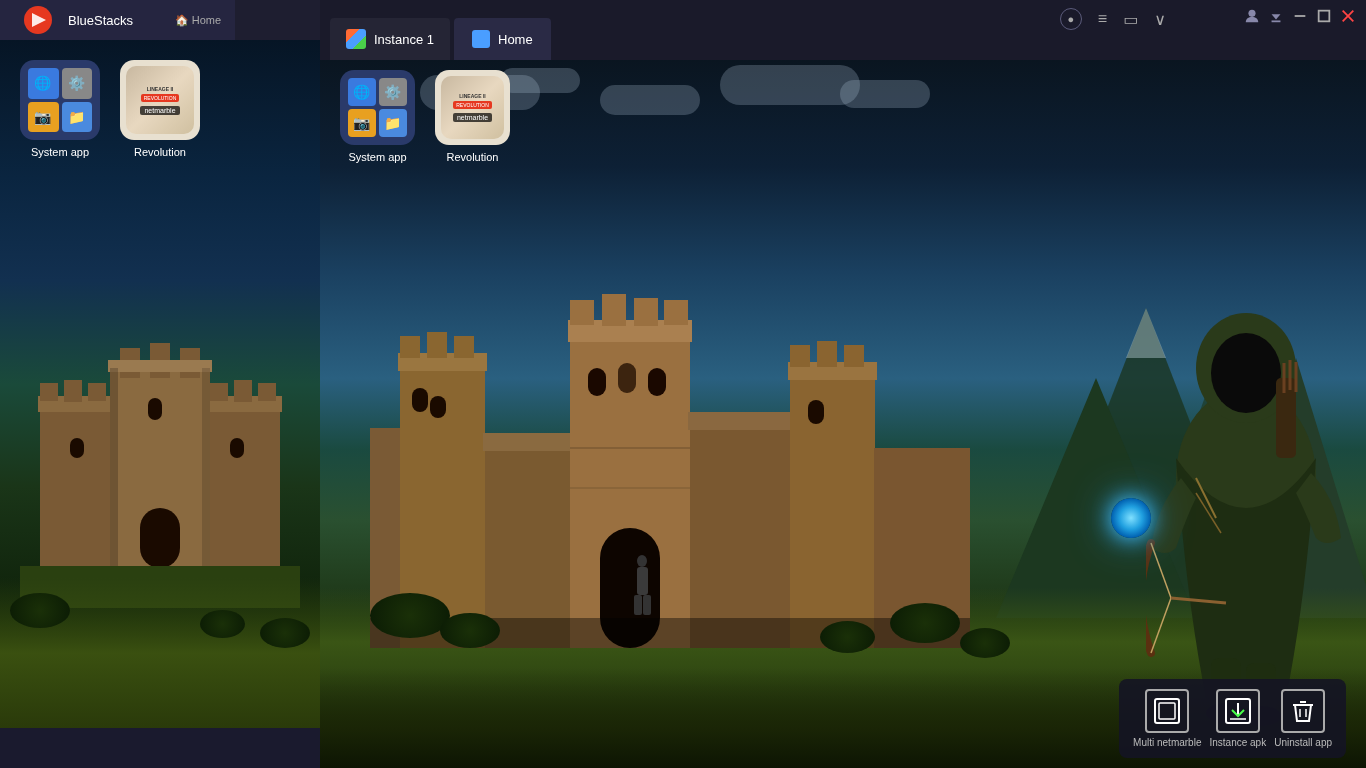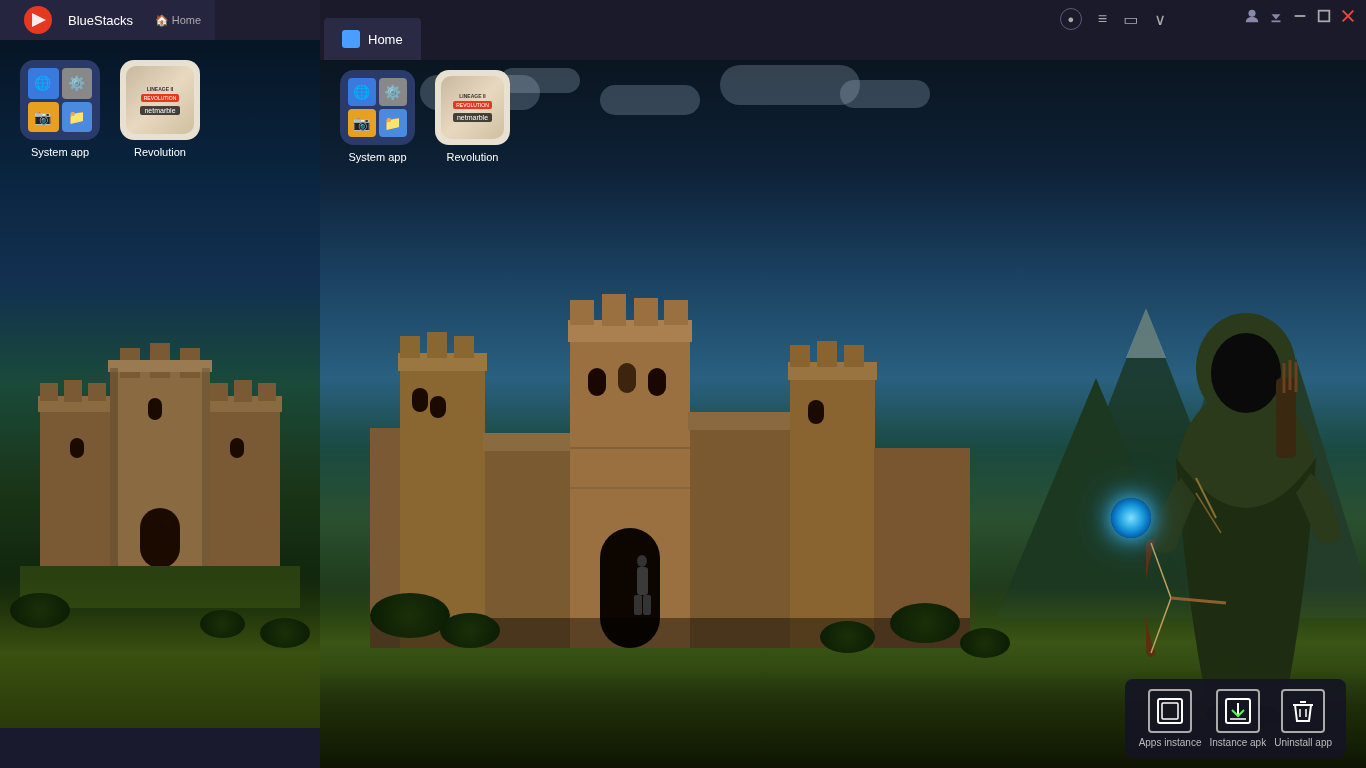--- a/index.html
+++ b/index.html
@@ -368,21 +368,21 @@
 
     <div class="left-title-bar">
       <div class="tab-home">
         <div class="title-bar-logo">
           <svg width="28" height="28" viewBox="0 0 28 28">
             <circle cx="14" cy="14" r="14" fill="#e63820"></circle>
             <polygon points="8,7 22,14 8,21" fill="white" opacity="0.9"></polygon>
           </svg>
         </div>
         <span>BlueStacks</span>
-        <span style="margin-left:16px; color:#aaa; font-size:11px;text-align:right;">🏠 Home</span>
+        <span style="margin-left:36px; color:#aaa; font-size:11px;text-align:right;">🏠 Home</span>
       </div>
     </div>
 
 
     <div class="left-content">
       <div class="left-bg"></div>
 
       <div style="position:absolute;inset:0;background:linear-gradient(to bottom, #061525 0%, #0a2540 20%, #123050 35%, #1a4a3a 50%, #1a3518 65%, #0d1f08 85%, #050d03 100%);"></div>
 
       <svg class="castle-left" viewBox="0 0 280 320">
@@ -447,20 +447,24 @@
       <div class="bush" style="width:60px;height:35px;bottom:100px;left:10px;"></div>
       <div class="bush" style="width:45px;height:28px;bottom:90px;left:200px;"></div>
       <div class="bush" style="width:50px;height:30px;bottom:80px;right:10px;"></div>
     </div>
   </div>
 
   <div class="right-window">
 
     <div class="right-title-bar">
 
+      <div class="right-tab-instance">
+        <div class="instance-icon"></div>
+        <span>Instance 1</span>
+      </div>
 
       <div class="right-tab-home">
         <div class="home-icon-blue"></div>
         <span>Home</span>
       </div>
 
       <div class="top-right-controls">
         <div class="ctrl-icon">●</div>
         <span class="ctrl-icon-plain">≡</span>
         <span class="ctrl-icon-plain">▭</span>
@@ -648,21 +652,21 @@
 
       <div class="bottom-toolbar">
 
         <div class="toolbar-btn">
           <div class="toolbar-icon">
             <svg width="28" height="28" viewBox="0 0 28 28">
               <rect x="2" y="2" width="24" height="24" rx="2" fill="none" stroke="#fff" stroke-width="2"></rect>
               <rect x="6" y="6" width="16" height="16" rx="1" fill="none" stroke="#fff" stroke-width="1.5"></rect>
             </svg>
           </div>
-          <span class="toolbar-label">Apps instance</span>
+          <span class="toolbar-label">Multi netmarble</span>
         </div>
 
         <div class="toolbar-btn">
           <div class="toolbar-icon">
             <svg width="28" height="28" viewBox="0 0 28 28">
               <rect x="2" y="2" width="24" height="24" rx="2" fill="none" stroke="#fff" stroke-width="2"></rect>
               <line x1="14" y1="6" x2="14" y2="18" stroke="#fff" stroke-width="2"></line>
               <polyline points="8,13 14,19 20,13" fill="none" stroke="#4aff4a" stroke-width="2"></polyline>
               <line x1="6" y1="22" x2="22" y2="22" stroke="#fff" stroke-width="1.5"></line>
             </svg>

